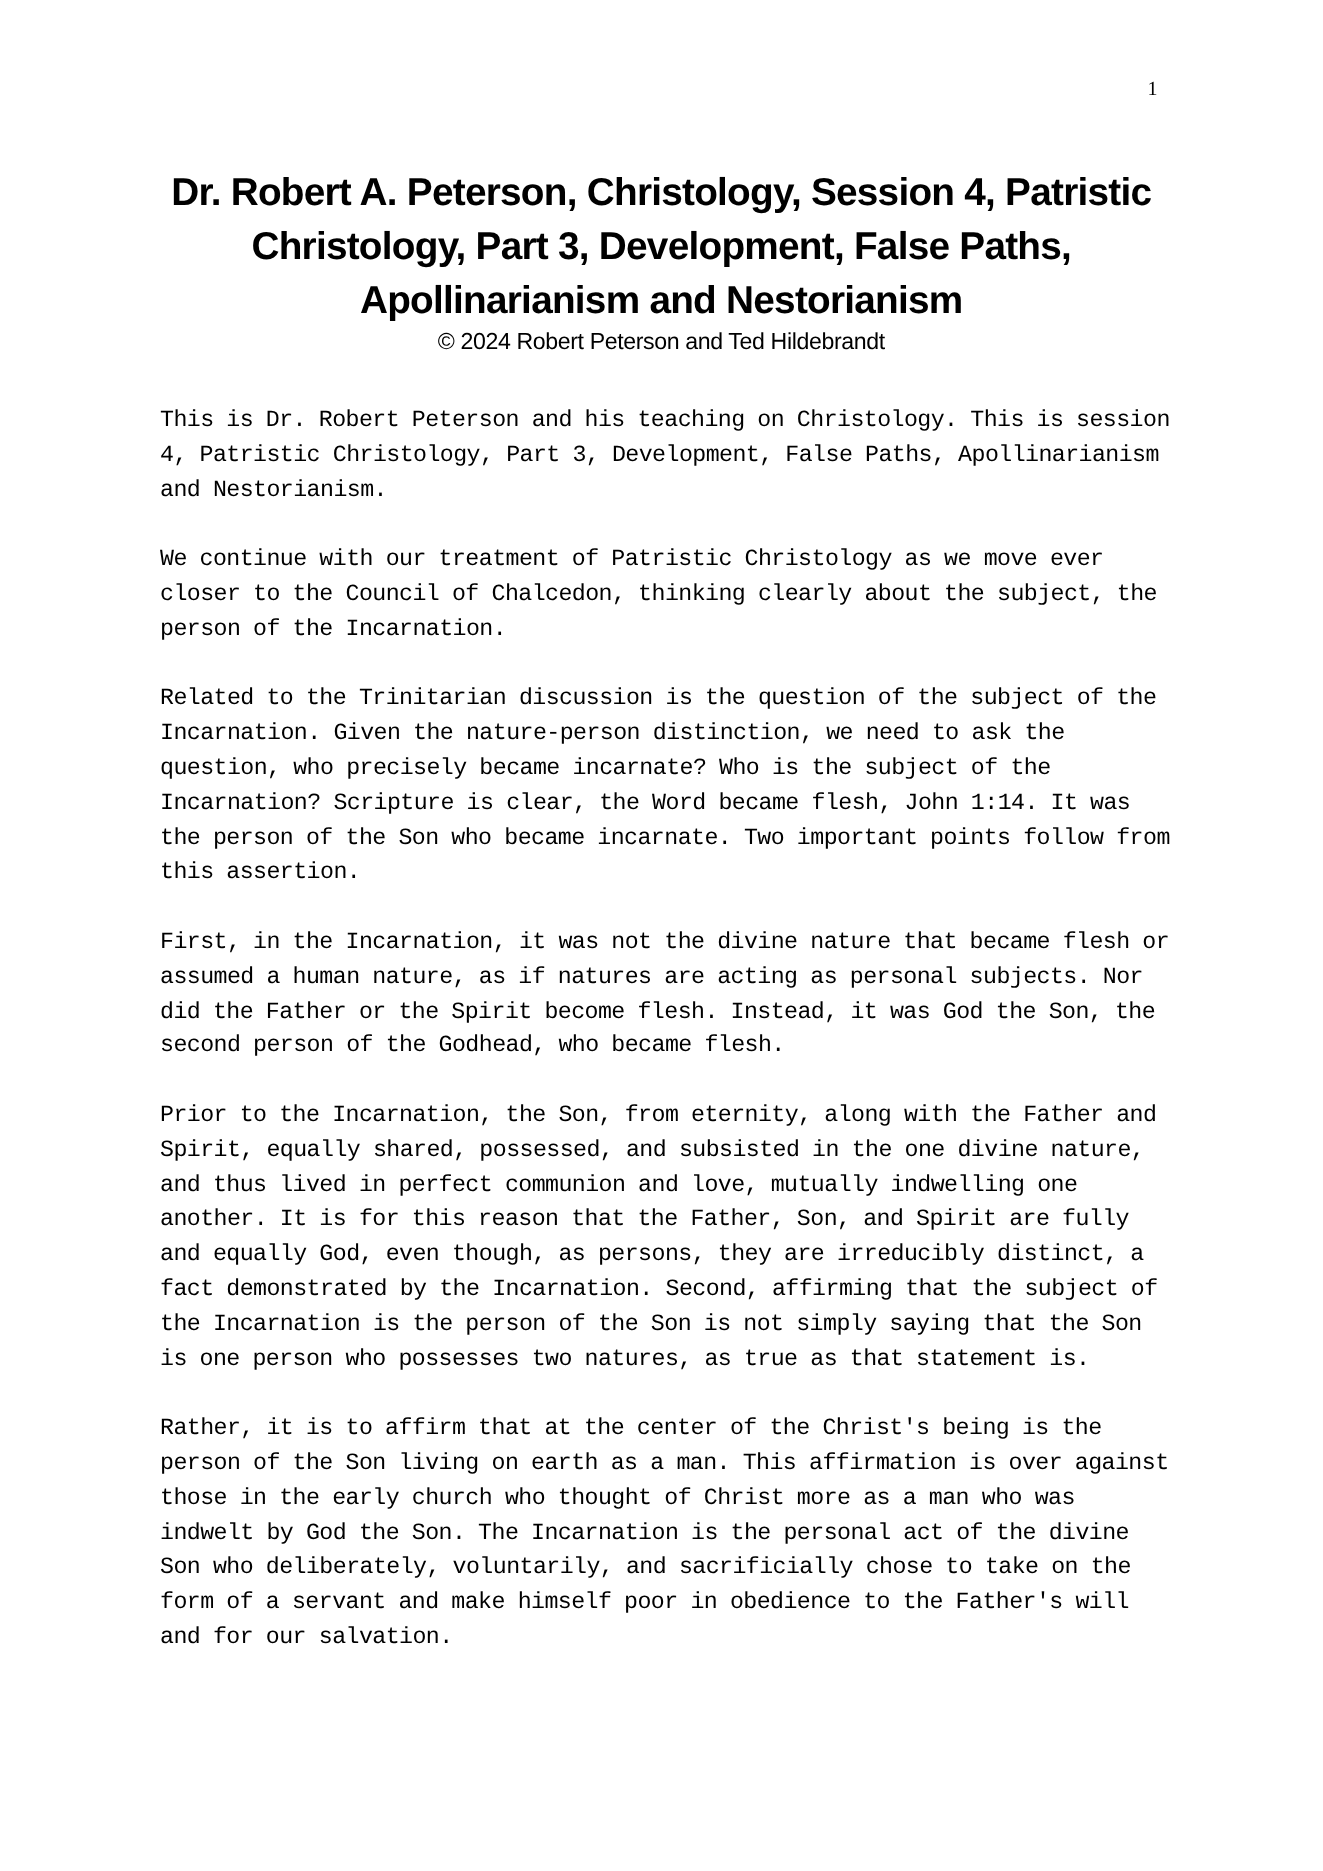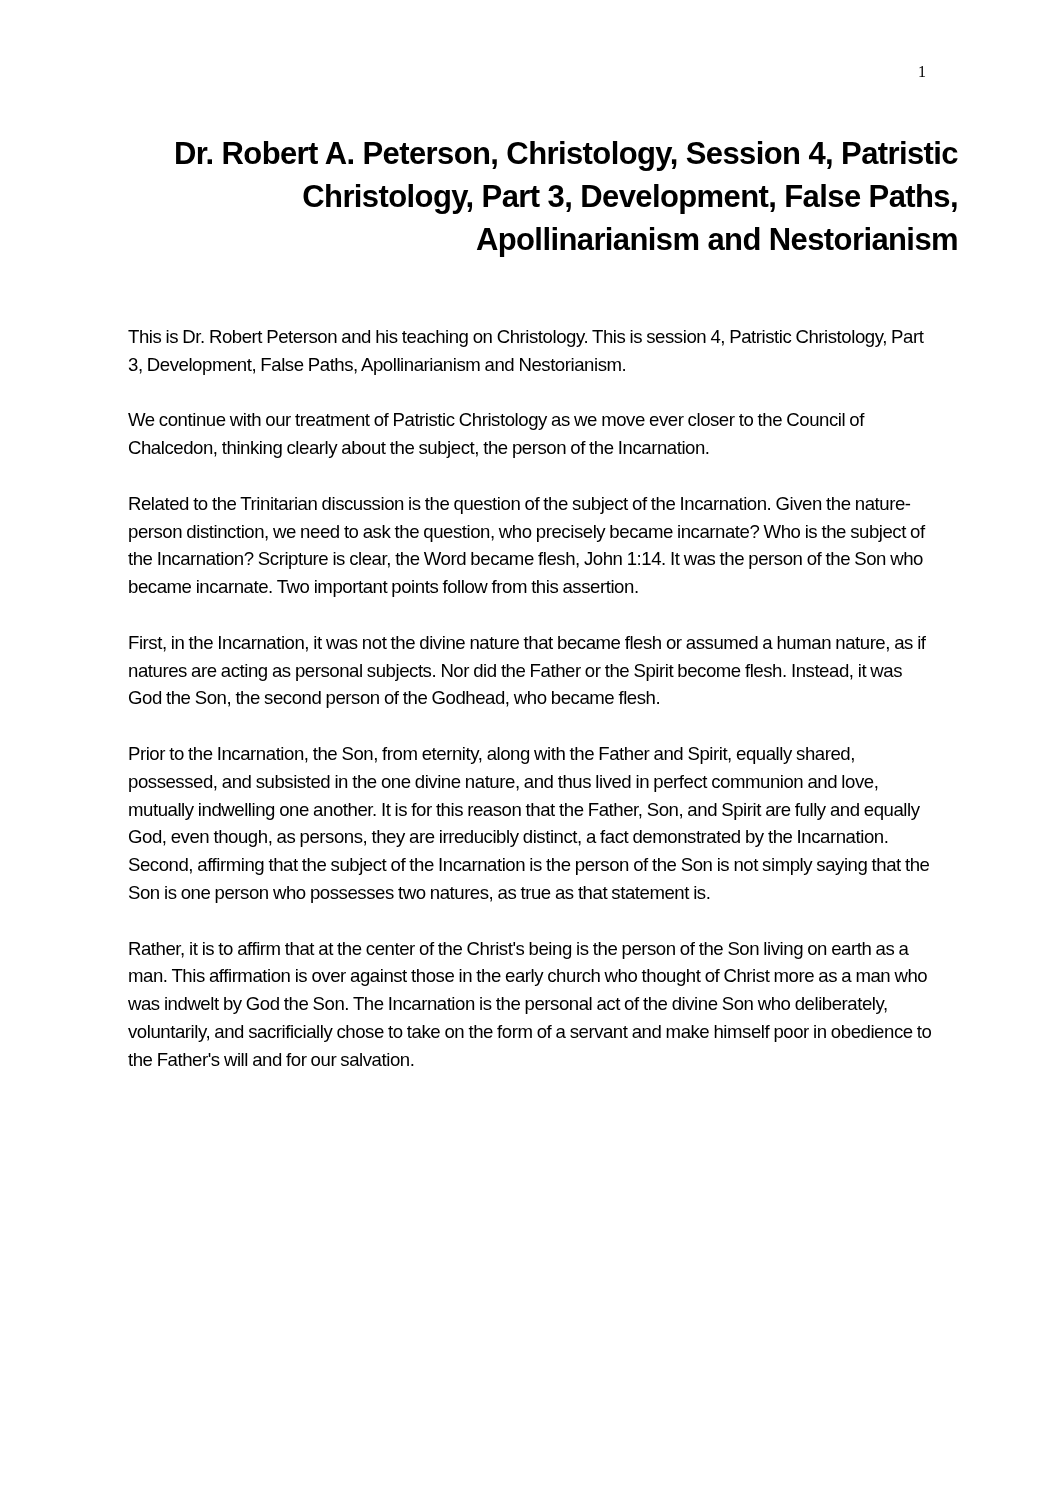--- a/index.html
+++ b/index.html
@@ -20,58 +20,59 @@
       left: 918px;
       font-family: "Liberation Serif", "DejaVu Serif", serif;
       font-size: 16px;
       line-height: 20px;
     }
     .title-block {
       position: absolute;
       top: 132px;
       left: 100px;
       width: 858px;
-      text-align: right;
+      text-align: center;
       font-family: "Liberation Sans", "DejaVu Sans", sans-serif;
     }
     .title {
       font-weight: bold;
       font-size: 31px;
       line-height: 43px;
       margin: 0;
       letter-spacing: -0.6px;
     }
     .copyright {
       font-size: 18.5px;
       line-height: 24px;
       margin: 0;
       letter-spacing: -0.3px;
     }
     .body-text {
       position: absolute;
       top: 323px;
       left: 128px;
       width: 812px;
-      font-family: Liberation Sans, sans-serif;
+      font-family: Liberation Mono, monospace;
       font-size: 18.6px;
       line-height: 27.8px;
       letter-spacing: -0.45px;
       word-spacing: -0.5px;
     }
     .body-text p {
       margin: 0 0 27.8px 0;
     }
   </style>
 </head>
 <body>
 
 <div class="page-number">1</div>
 
 <div class="title-block">
   <h1 class="title">Dr. Robert A. Peterson, Christology, Session 4, Patristic Christology, Part 3, Development, False Paths, Apollinarianism and Nestorianism</h1>
+  <p class="copyright">© 2024 Robert Peterson and Ted Hildebrandt</p>
 </div>
 
 <div class="body-text">
   <p>This is Dr. Robert Peterson and his teaching on Christology. This is session 4, Patristic Christology, Part 3, Development, False Paths, Apollinarianism and Nestorianism.</p>
   <p>We continue with our treatment of Patristic Christology as we move ever closer to the Council of Chalcedon, thinking clearly about the subject, the person of the Incarnation.</p>
   <p>Related to the Trinitarian discussion is the question of the subject of the Incarnation. Given the nature-person distinction, we need to ask the question, who precisely became incarnate? Who is the subject of the Incarnation? Scripture is clear, the Word became flesh, John 1:14. It was the person of the Son who became incarnate. Two important points follow from this assertion.</p>
   <p>First, in the Incarnation, it was not the divine nature that became flesh or assumed a human nature, as if natures are acting as personal subjects. Nor did the Father or the Spirit become flesh. Instead, it was God the Son, the second person of the Godhead, who became flesh.</p>
   <p>Prior to the Incarnation, the Son, from eternity, along with the Father and Spirit, equally shared, possessed, and subsisted in the one divine nature, and thus lived in perfect communion and love, mutually indwelling one another. It is for this reason that the Father, Son, and Spirit are fully and equally God, even though, as persons, they are irreducibly distinct, a fact demonstrated by the Incarnation. Second, affirming that the subject of the Incarnation is the person of the Son is not simply saying that the Son is one person who possesses two natures, as true as that statement is.</p>
   <p>Rather, it is to affirm that at the center of the Christ's being is the person of the Son living on earth as a man. This affirmation is over against those in the early church who thought of Christ more as a man who was indwelt by God the Son. The Incarnation is the personal act of the divine Son who deliberately, voluntarily, and sacrificially chose to take on the form of a servant and make himself poor in obedience to the Father's will and for our salvation.</p>
 </div>

